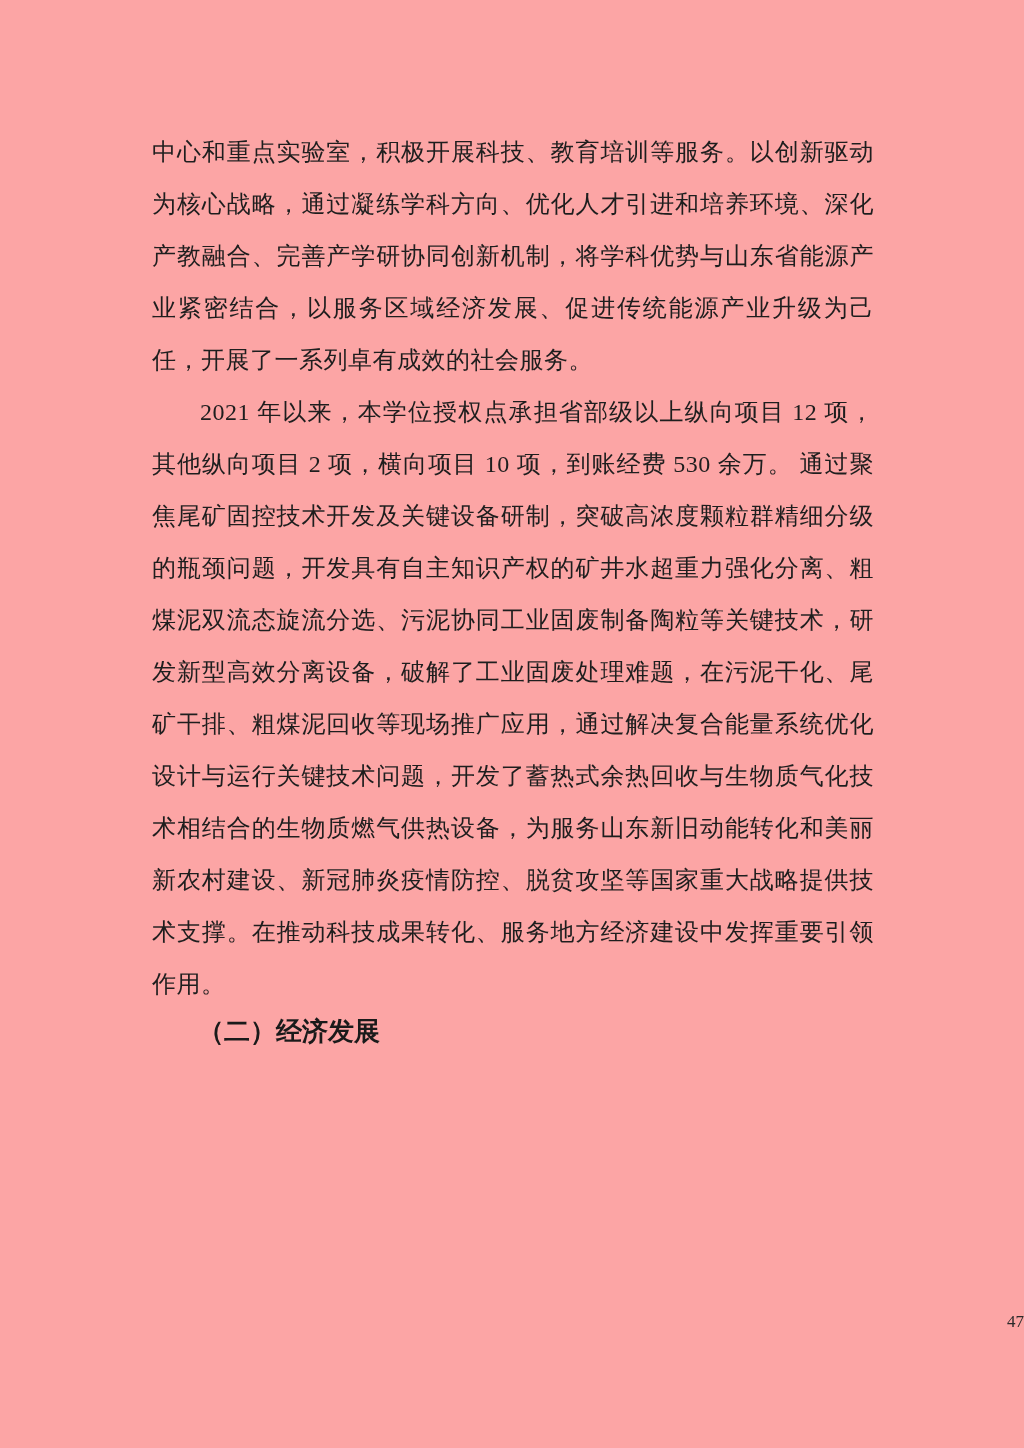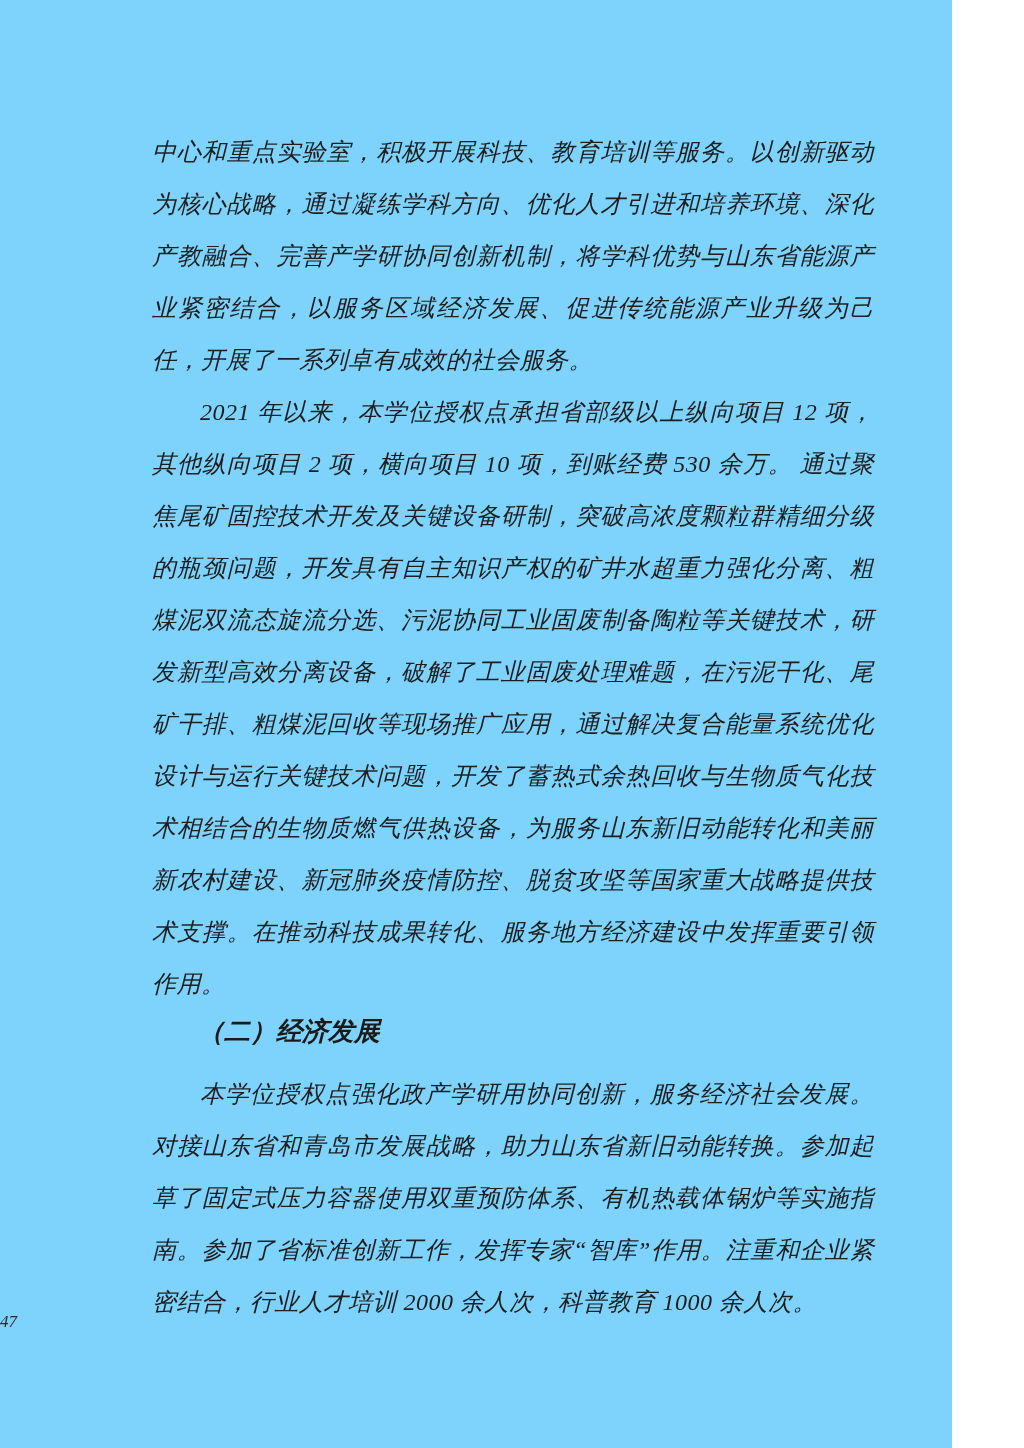--- a/index.html
+++ b/index.html
@@ -2,78 +2,76 @@
 <html lang="zh"><head>
 <meta charset="utf-8">
 <style>
   html, body {
     margin: 0;
     padding: 0;
     background: #ffffff;
   }
   .page {
     position: relative;
-    width: 952px;
+    width: 1024px;
     height: 1448px;
-    background: #7dd3fc;
+    background: #fca5a5;
     overflow: hidden;
     font-family: "Liberation Serif", "DejaVu Serif", serif;
     color: #1e1e1e;
-    font-style: italic;
   }
   .content {
     position: absolute;
     left: 152px;
     top: 126px;
     width: 722px;
   }
   .body-para {
     margin: 0;
     font-size: 24px;
     line-height: 52px;
     text-align: justify;
     letter-spacing: 0.5px;
     word-break: break-all;
   }
   .indent {
     text-indent: 48px;
   }
   .section-heading {
-    margin: 2px 0 16px 0;
+    margin: 2px 0 2px 0;
     font-size: 26px;
     font-weight: bold;
     line-height: 40px;
     text-indent: 46px;
     color: #1a1a1a;
   }
   .last-para {
     margin-top: 12px;
   }
   .footer {
     position: absolute;
     top: 1312px;
     left: 0;
     width: 100%;
-    text-align: left;
+    text-align: right;
     font-size: 17px;
     line-height: 20px;
     color: #2a2a2a;
   }
 </style>
 </head>
 <body>
 
 <div class="page">
   <div class="content">
 
     <p class="body-para">中心和重点实验室，积极开展科技、教育培训等服务。以创新驱动为核心战略，通过凝练学科方向、优化人才引进和培养环境、深化产教融合、完善产学研协同创新机制，将学科优势与山东省能源产业紧密结合，以服务区域经济发展、促进传统能源产业升级为己任，开展了一系列卓有成效的社会服务。</p>
 
     <p class="body-para indent">2021 年以来，本学位授权点承担省部级以上纵向项目 12 项，其他纵向项目 2 项，横向项目 10 项，到账经费 530 余万。 通过聚焦尾矿固控技术开发及关键设备研制，突破高浓度颗粒群精细分级的瓶颈问题，开发具有自主知识产权的矿井水超重力强化分离、粗煤泥双流态旋流分选、污泥协同工业固废制备陶粒等关键技术，研发新型高效分离设备，破解了工业固废处理难题，在污泥干化、尾矿干排、粗煤泥回收等现场推广应用，通过解决复合能量系统优化设计与运行关键技术问题，开发了蓄热式余热回收与生物质气化技术相结合的生物质燃气供热设备，为服务山东新旧动能转化和美丽新农村建设、新冠肺炎疫情防控、脱贫攻坚等国家重大战略提供技术支撑。在推动科技成果转化、服务地方经济建设中发挥重要引领作用。</p>
 
     <h3 class="section-heading">（二）经济发展</h3>
 
-    <p class="body-para indent">本学位授权点强化政产学研用协同创新，服务经济社会发展。对接山东省和青岛市发展战略，助力山东省新旧动能转换。参加起草了固定式压力容器使用双重预防体系、有机热载体锅炉等实施指南。参加了省标准创新工作，发挥专家“智库”作用。注重和企业紧密结合，行业人才培训 2000 余人次，科普教育 1000 余人次。</p>
 
 
   </div>
 
   <div class="footer">47</div>
 </div>
 
 </body></html>

